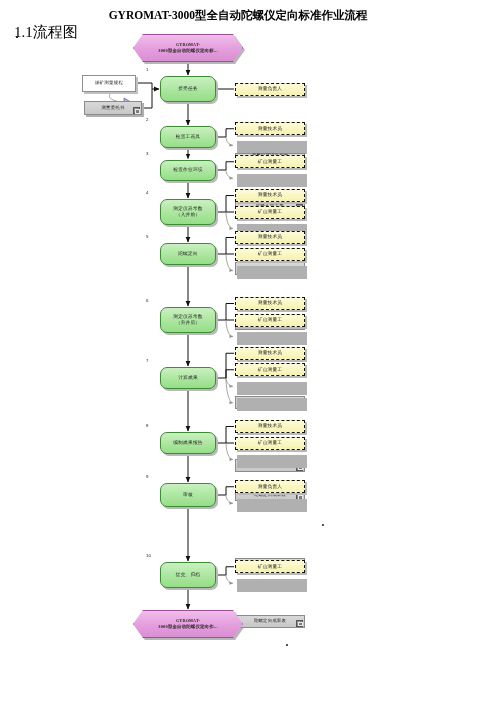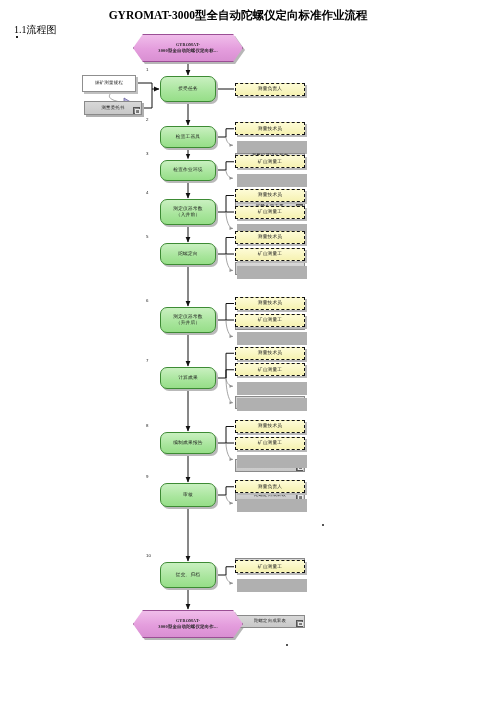--- a/index.html
+++ b/index.html
@@ -26,21 +26,21 @@
     font-family: "Liberation Serif", serif;
     font-weight: bold;
     font-size: 11.5px;
     letter-spacing: 0px;
     white-space: nowrap;
   }
   #section-heading {
     position: absolute;
     top: 23px;
     left: 14px;
-    font-size: 10px;
+    font-size: 15px;
     font-family: "Liberation Serif", serif;
   }
   #stray-dot {
     position: absolute;
     top: 36px;
     left: 16px;
     width: 2px;
     height: 2px;
     background: #222;
   }

